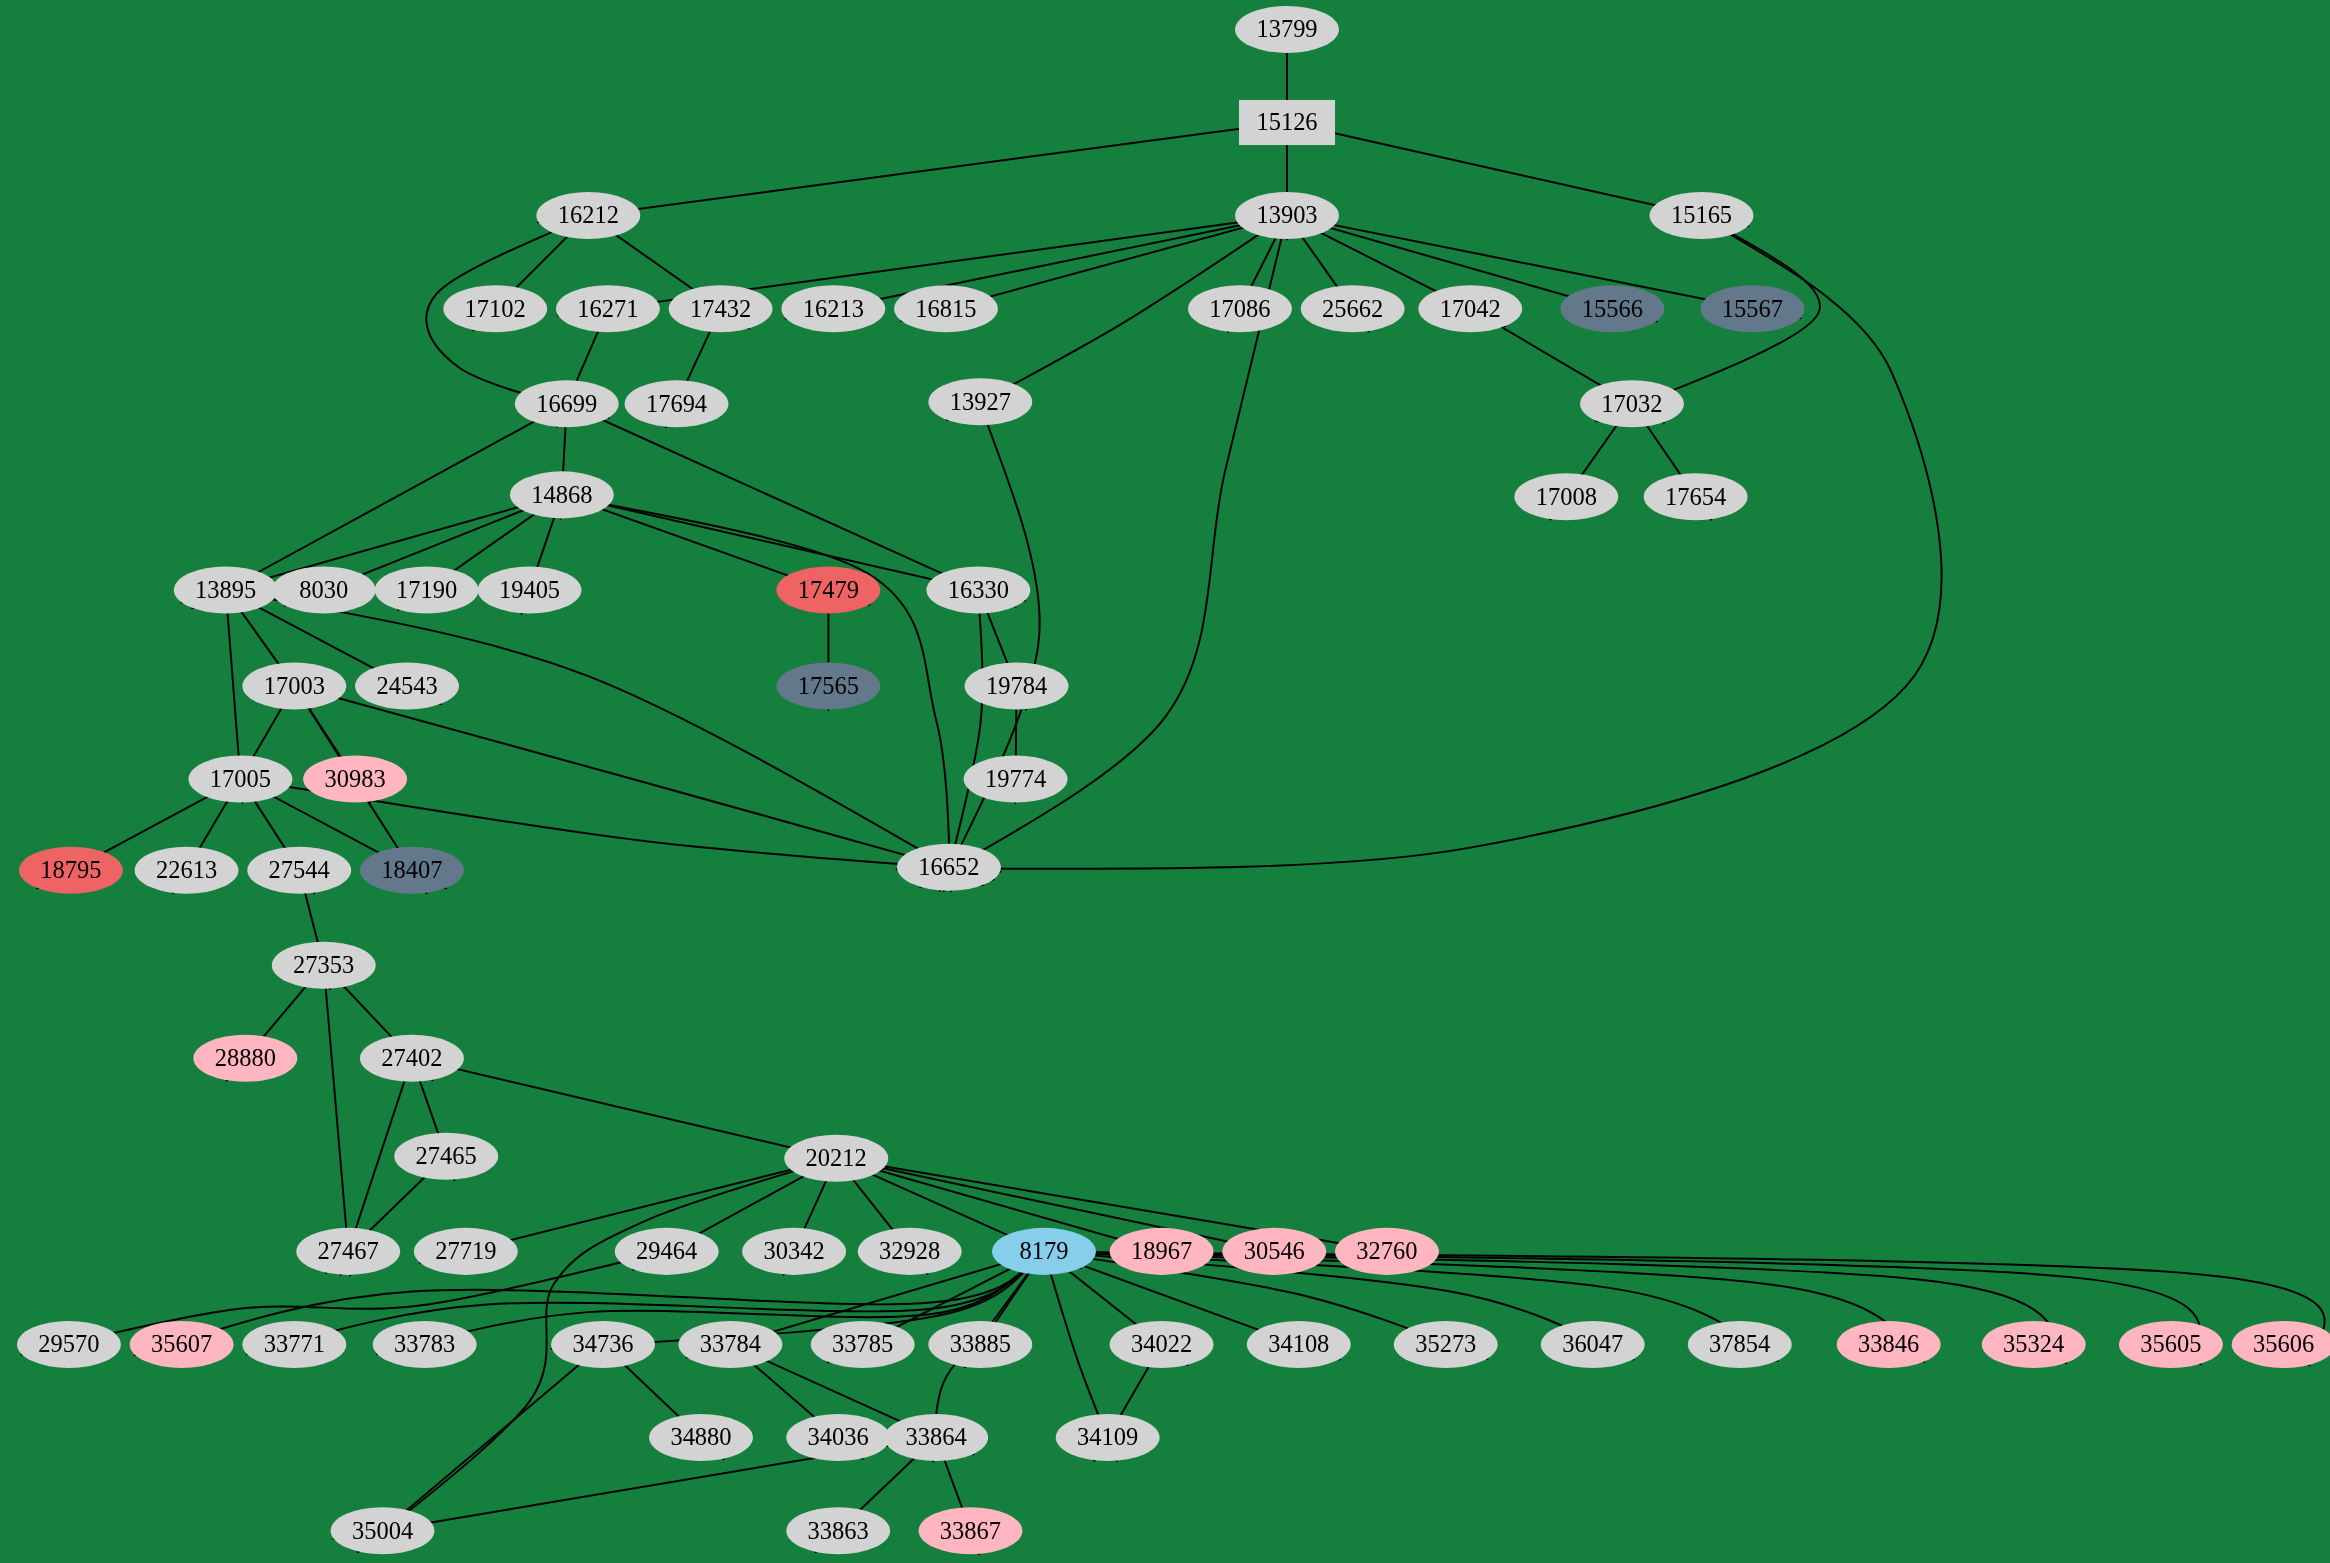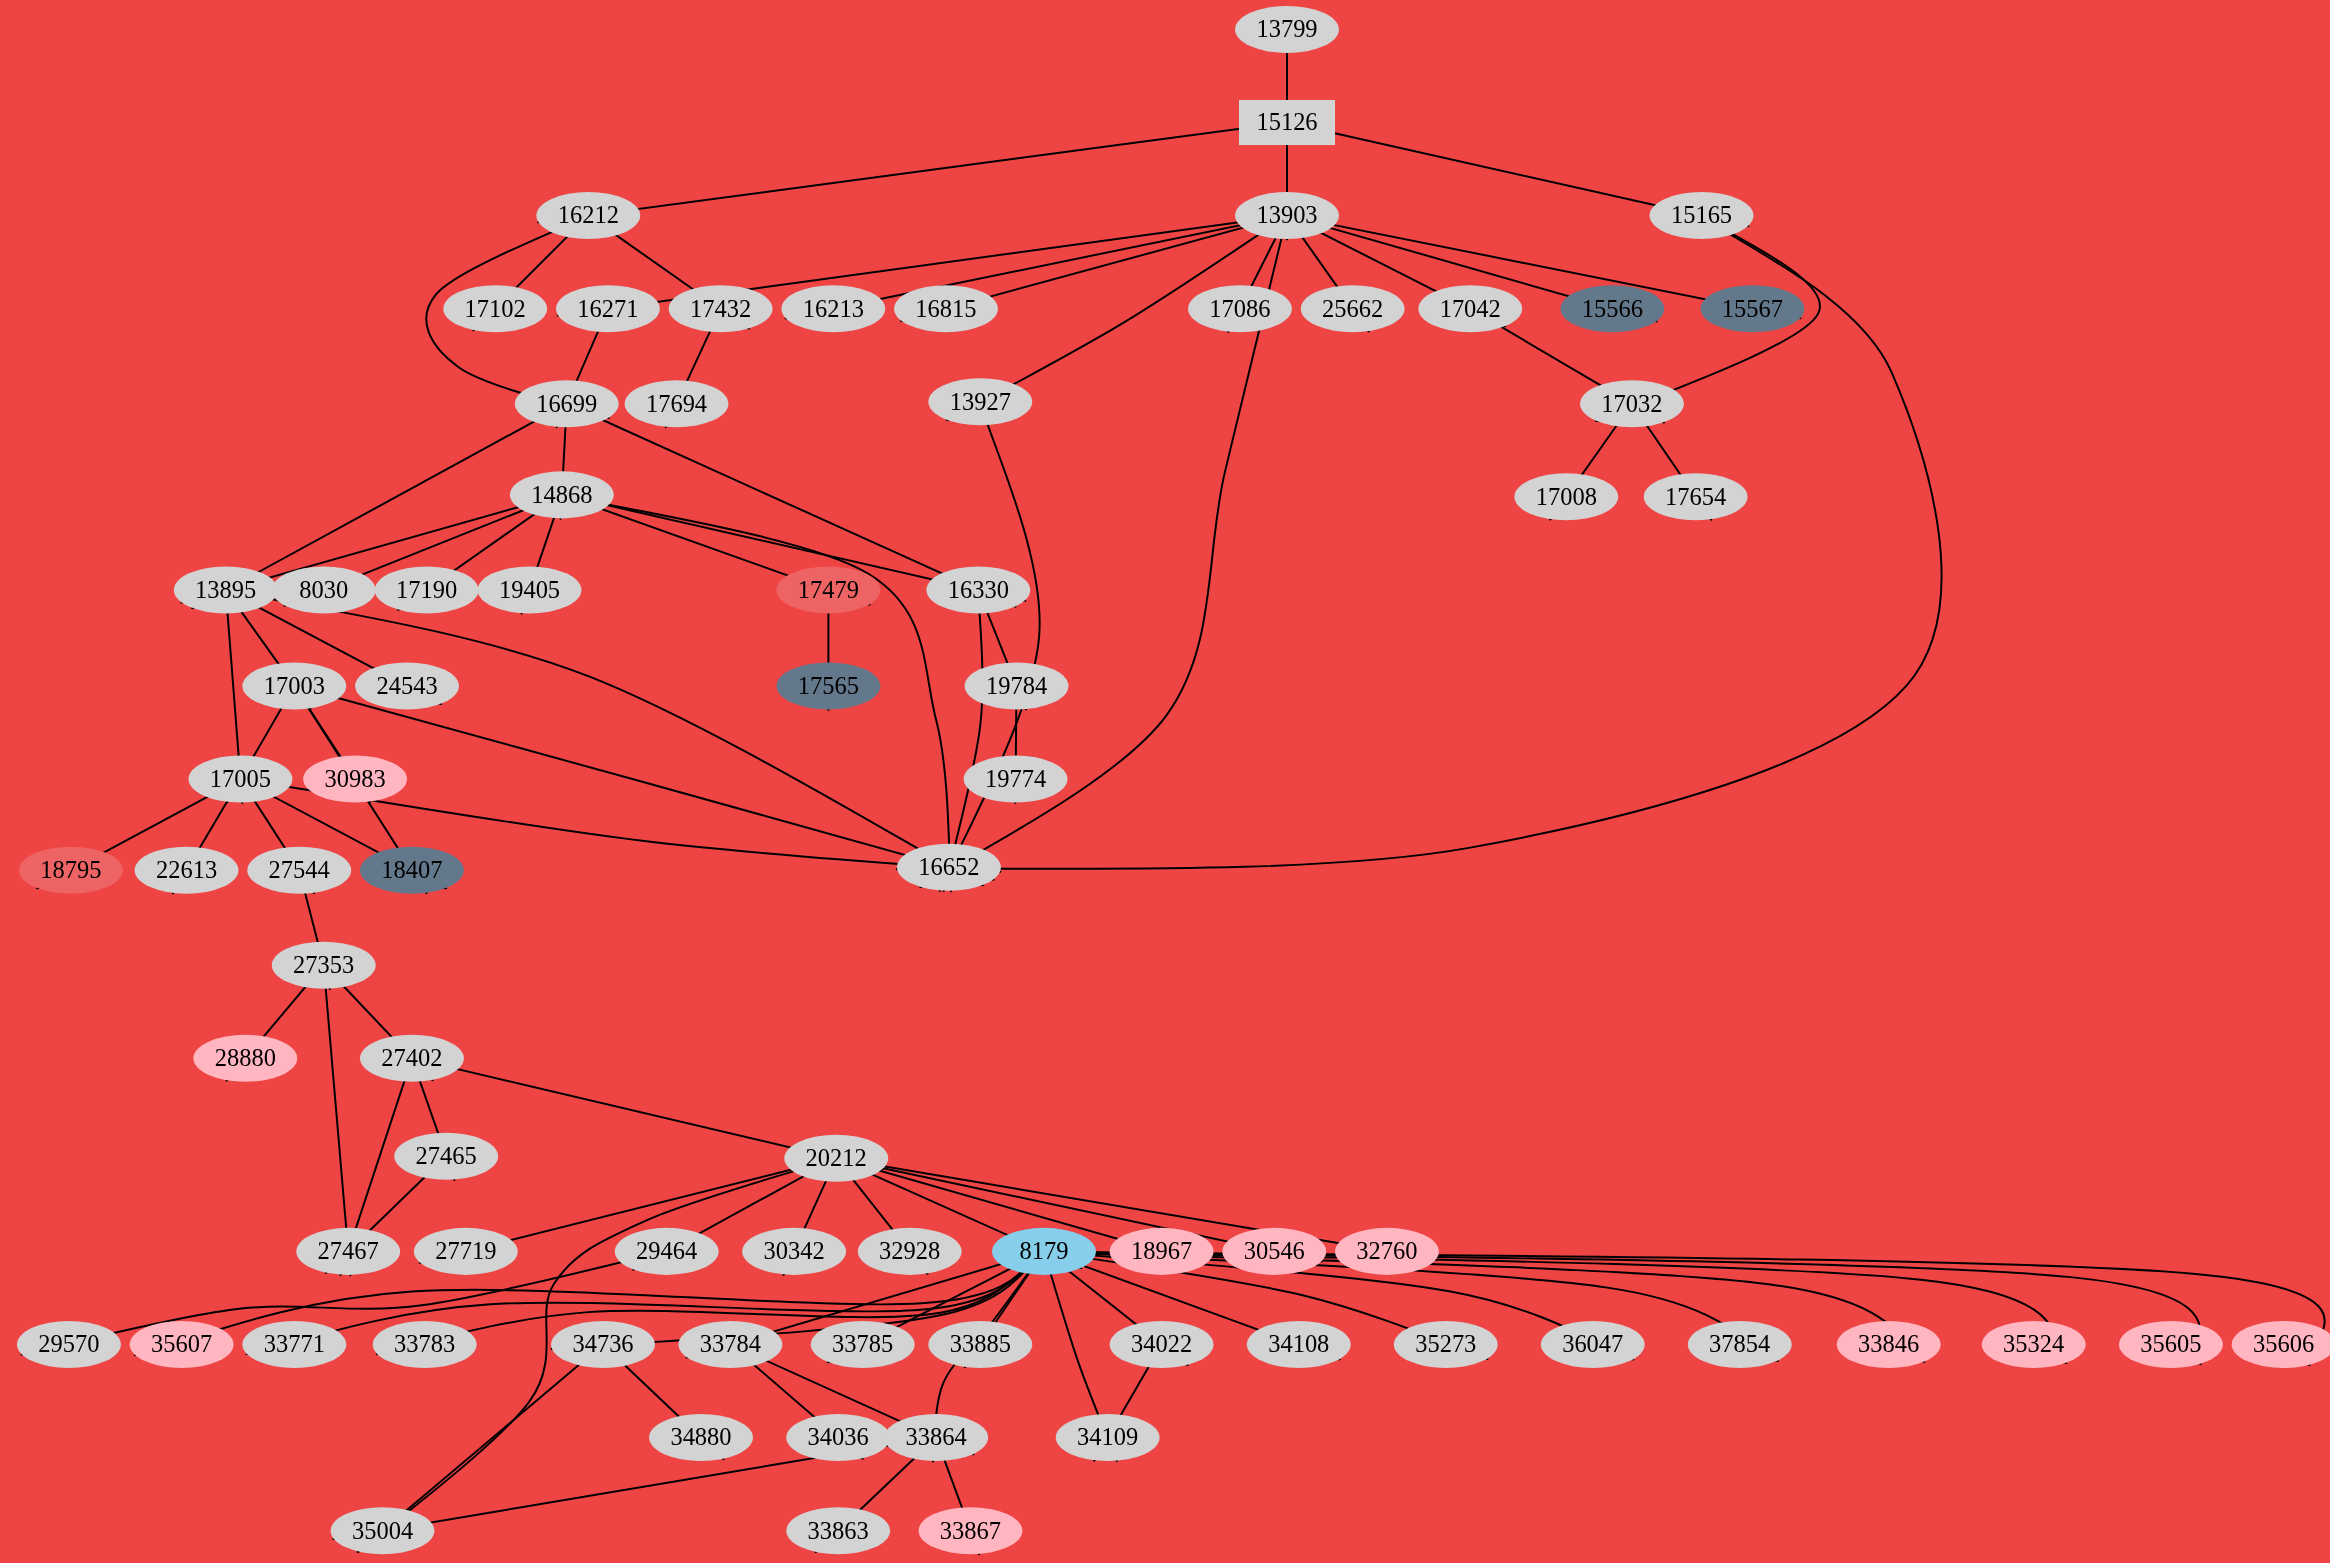--- a/index.html
+++ b/index.html
@@ -1,16 +1,16 @@
 <!DOCTYPE html>
 <html><head>
 <meta charset="utf-8">
 <style>
   html,body{margin:0;padding:0;background:#ffffff;}
-  .stage{position:relative;width:2331px;height:1563px;background:#ef4444;overflow:hidden;}
+  .stage{position:relative;width:2331px;height:1563px;background:#15803d;overflow:hidden;}
   svg{display:block;}
   .node-label{font-family:"Liberation Serif","DejaVu Serif",serif;font-size:25px;fill:#000000;}
 </style>
 </head>
 <body>
 
 <div class="stage">
   <svg id="graph-svg" width="2331" height="1563" viewBox="0 0 2378 1595" xmlns="http://www.w3.org/2000/svg">
       <defs>
         <marker id="arrow" markerUnits="userSpaceOnUse" markerWidth="15" markerHeight="12" refX="12" refY="5" orient="auto">

